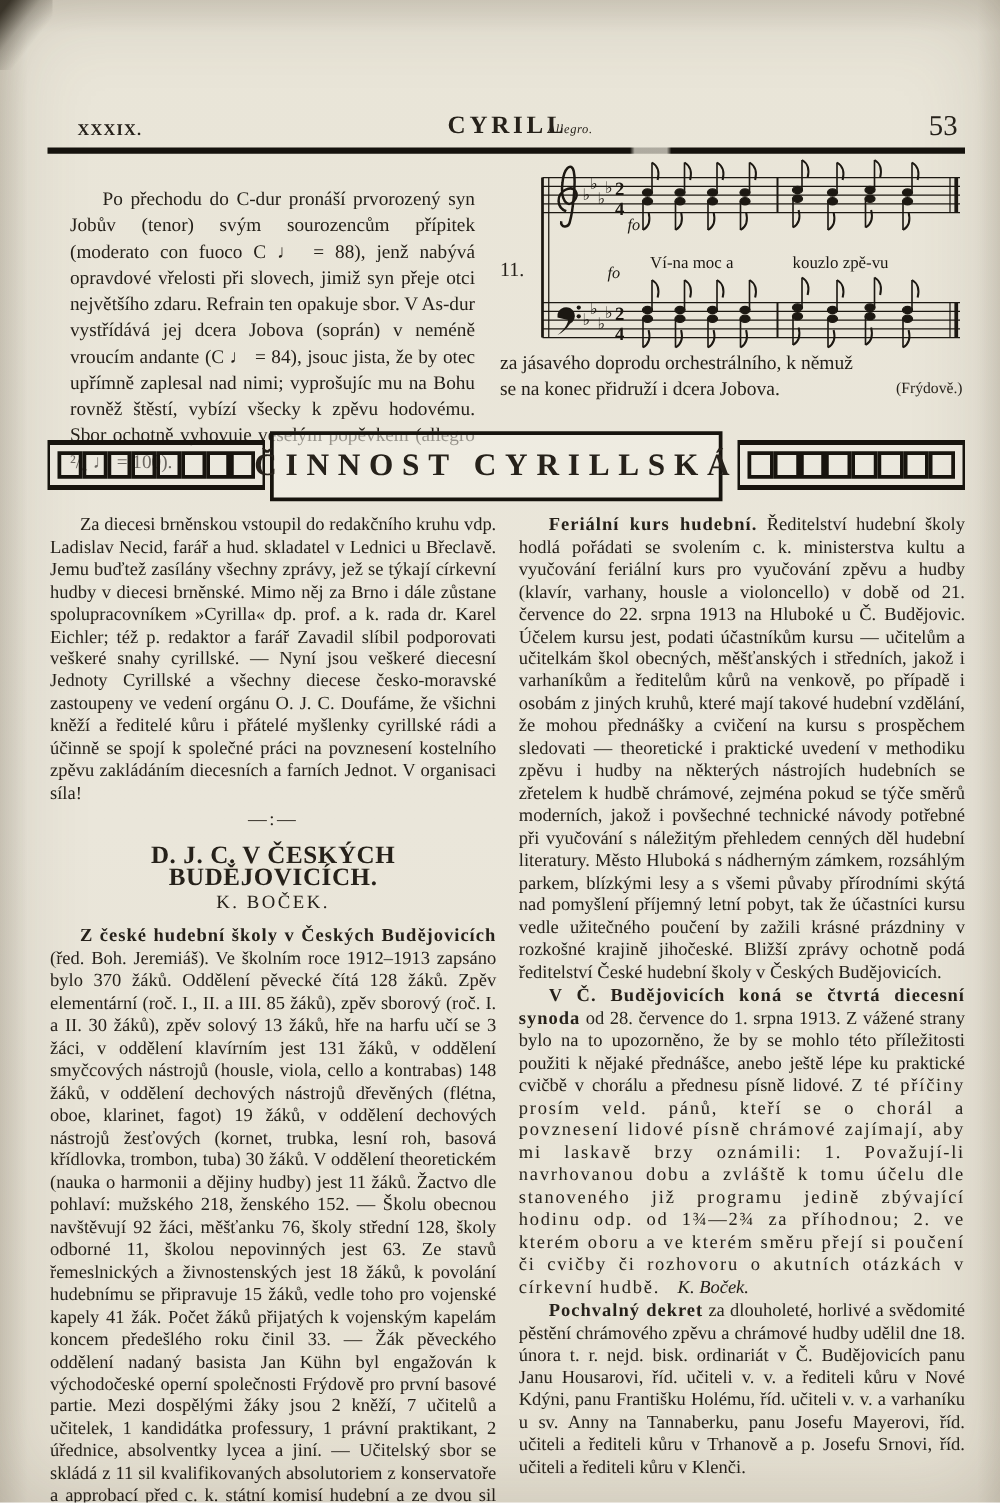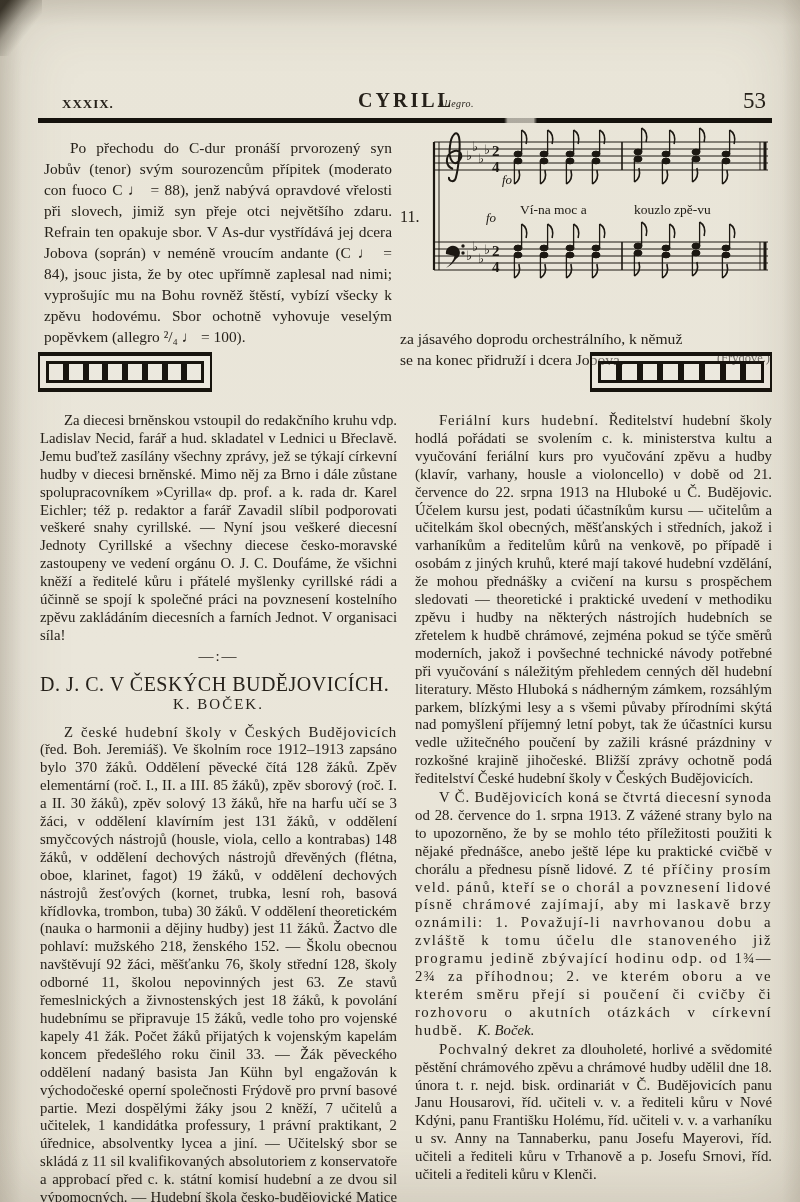--- a/index.html
+++ b/index.html
@@ -18,21 +18,21 @@
   
   .header{position:absolute;top:84px;left:40px;width:732px;height:30px;}
   .vol{position:absolute;left:22px;bottom:2px;font-size:13px;font-weight:bold;letter-spacing:1px;}
   .jtitle{position:absolute;left:0;right:0;bottom:2px;text-align:center;font-size:20px;font-weight:bold;letter-spacing:3px;}
   .pnum{position:absolute;right:6px;bottom:0;font-size:23px;}
   .hrule{position:absolute;top:118px;left:38px;width:734px;height:5px;
     background:linear-gradient(90deg,#15120d 0 63.5%, rgba(21,18,13,.28) 64% 67.5%, #15120d 68% 100%);}
   
   .intro-left{position:absolute;top:133px;left:40px;width:356px;
     font-size:15.4px;line-height:21px;text-align:justify;}
-  .intro-left p{margin:4px;text-indent:26px;}
+  .intro-left p{margin:16px;text-indent:26px;}
   
   .music{position:absolute;top:92px;left:398px;width:377px;height:238px;}
   .tempo{position:absolute;top:6px;left:40px;font-style:italic;font-size:10px;font-weight:normal;letter-spacing:.5px;}
   .exnum{position:absolute;top:116px;left:2px;font-size:16px;font-weight:normal;}
   .music svg{position:absolute;top:26px;left:22px;}
   .mcaption{position:absolute;top:280px;left:400px;width:372px;font-size:15.6px;line-height:21px;text-align:justify;}
   .mcaption .cap-line{display:block;}
   .pokrac{position:absolute;right:2px;bottom:1px;font-size:12.5px;}
   
   .banner{position:absolute;top:345px;left:38px;width:734px;height:56px;}
@@ -43,24 +43,24 @@
   .sq{width:17px;height:16px;border:3px solid #17140e;}
   .title-box{position:absolute;left:178px;width:356px;top:0;height:50px;border:3px solid #17140e;
     background:rgba(243,240,232,.55);display:flex;align-items:center;justify-content:center;
     font-size:25px;font-weight:bold;letter-spacing:7px;white-space:nowrap;}
   
   .cols{position:absolute;top:412px;left:40px;width:732px;display:flex;gap:18px;}
   .col{width:357px;font-size:14.8px;line-height:17.9px;text-align:justify;}
   .col p{margin:0 0 1px 0;text-indent:24px;}
   .col p.noindent{text-indent:0;}
   .h-sec{font-size:19px;font-weight:bold;text-align:center;letter-spacing:1.2px;margin:2px 0 12px 0;}
-  .h-sec2{font-size:20px;font-weight:normal;letter-spacing:.5px;margin:10px 0 2px 0;}
+  .h-sec2{font-size:20px;font-weight:bold;text-align:center;letter-spacing:.5px;margin:10px 0 2px 0;}
   .byline{font-size:15px;text-align:center;letter-spacing:2px;margin:0 0 10px 0;}
   .divider{text-align:center;font-size:15px;letter-spacing:2px;margin:3px 0 4px 0;}
-  .lead{font-weight:normal;letter-spacing:.8px;margin-top:15px;}
+  .lead{font-weight:bold;letter-spacing:.8px;margin-top:15px;}
   .spaced{letter-spacing:1.4px;}
   .sig{font-style:italic;margin-left:14px;white-space:nowrap;} 
 </style>
 </head>
 <body>
 
 <div class="page-shade"></div>
 <div class="corner-tl"></div>
 
 <div class="header">
@@ -168,36 +168,39 @@
     </g>
 
     <text x="82" y="66" font-family="Liberation Serif, serif" font-style="italic" font-size="13" fill="#1c1812">fo</text>
     <text x="66" y="104" font-family="Liberation Serif, serif" font-style="italic" font-size="13" fill="#1c1812">fo</text>
 
     <text x="100" y="96" font-family="Liberation Serif, serif" font-size="13.5" fill="#1c1812">Ví-na moc a</text>
     <text x="214" y="96" font-family="Liberation Serif, serif" font-size="13.5" fill="#1c1812">kouzlo zpě-vu</text>
   </svg>
 </div>
 
-<div class="mcaption" style="position:absolute;margin-top:48px;">
+<div class="mcaption" style="position:absolute;">
   <span class="cap-line">za jásavého doprodu orchestrálního, k němuž</span>
   <span>se na konec přidruží i dcera Jobova.</span>
   <span class="pokrac">(Frýdově.)</span>
 </div>
 
 <div class="banner">
   <div class="strip strip-l">
     <div class="sq"></div>
       <div class="sq"></div>
     <div class="sq"></div>
       <div class="sq"></div>
     <div class="sq"></div>
       <div class="sq"></div>
     <div class="sq"></div>
       <div class="sq"></div>
+  </div>
+  <div class="title-box">
+    <span>ČINNOST CYRILLSKÁ</span>
   </div>
   <div class="strip strip-r">
     <div class="sq"></div>
       <div class="sq"></div>
     <div class="sq"></div>
       <div class="sq"></div>
     <div class="sq"></div>
       <div class="sq"></div>
     <div class="sq"></div>
       <div class="sq"></div>

